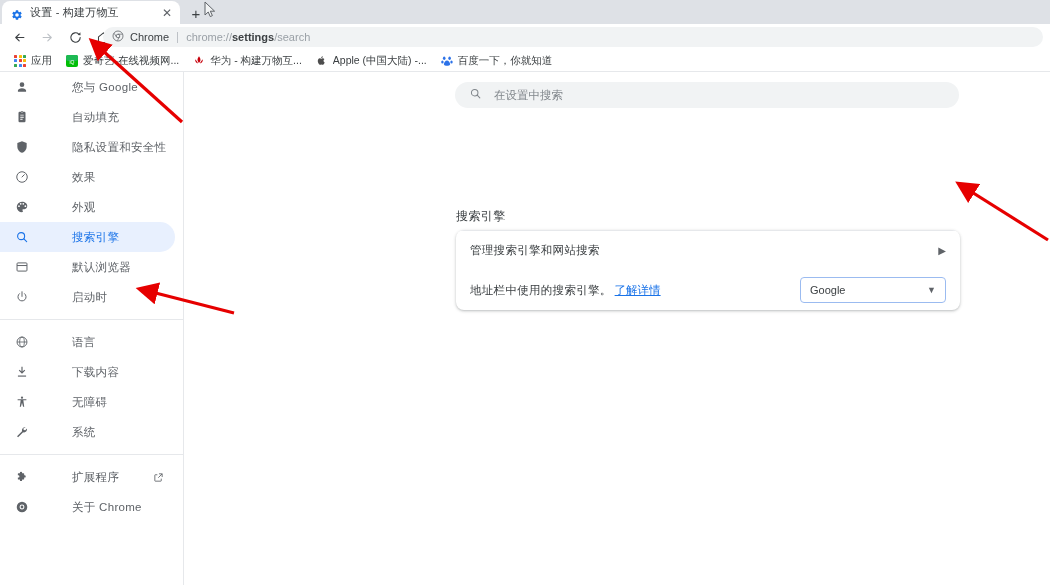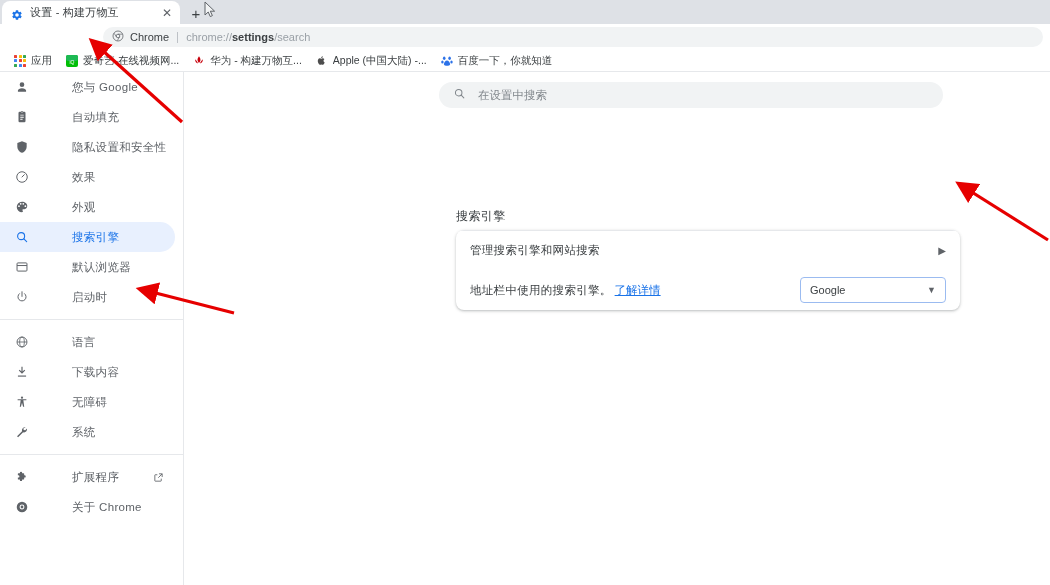--- a/index.html
+++ b/index.html
@@ -38,21 +38,21 @@
   }
   .newtab {
     position: absolute; left: 186px; top: 3px; width: 20px; height: 20px;
     display: flex; align-items: center; justify-content: center;
     font-size: 15px; color: #3c4043; line-height: 1;
   }
 
   
   .toolbar {
     position: absolute; left: 0; top: 24px; width: 1050px; height: 26px;
-    background: #ffffff; display: flex; align-items: center; flex-direction: column;
+    background: #ffffff; display: flex; align-items: center;
   }
   .tb-btn {
     width: 24px; height: 24px; margin-left: 4px;
     display: flex; align-items: center; justify-content: center;
     flex: 0 0 auto;
   }
   .tb-btn:first-child { margin-left: 7px; }
   .omnibox {
     position: absolute; left: 103px; top: 3px;
     width: 940px; height: 20px;
@@ -114,21 +114,21 @@
   .nav-label { white-space: nowrap; letter-spacing: .3px; }
   .nav-ext-ico { margin-left: 10px; width: 11px; height: 11px; color: #5f6368; }
   .nav-sep { height: 1px; background: #e6e8eb; margin: 7px 0 7px 0; }
 
   
   .content {
     position: absolute; left: 184px; top: 72px; width: 866px; height: 513px;
     background: #ffffff;
   }
   .search-settings {
-    position: absolute; left: 255px; top: 10px; width: 504px; height: 26px;
+    position: absolute; left: 271px; top: 10px; width: 504px; height: 26px;
     background: #f1f3f4; border-radius: 13px;
     display: flex; align-items: center; padding: 0 14px;
   }
   .search-settings .placeholder { font-size: 11.5px; color: #80868b; margin-left: 12px; }
 
   .section-title {
     position: absolute; left: 272px; top: 136px;
     font-size: 12px; color: #3c4043; letter-spacing: .4px;
   }
   .card {

